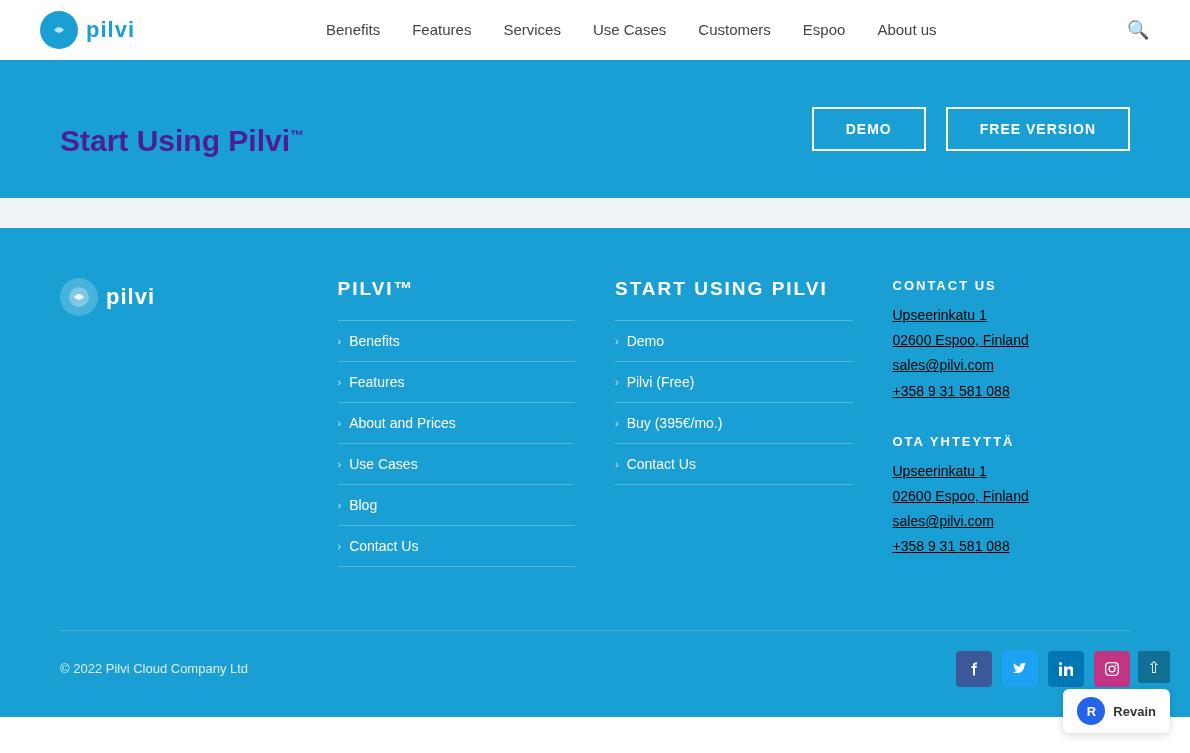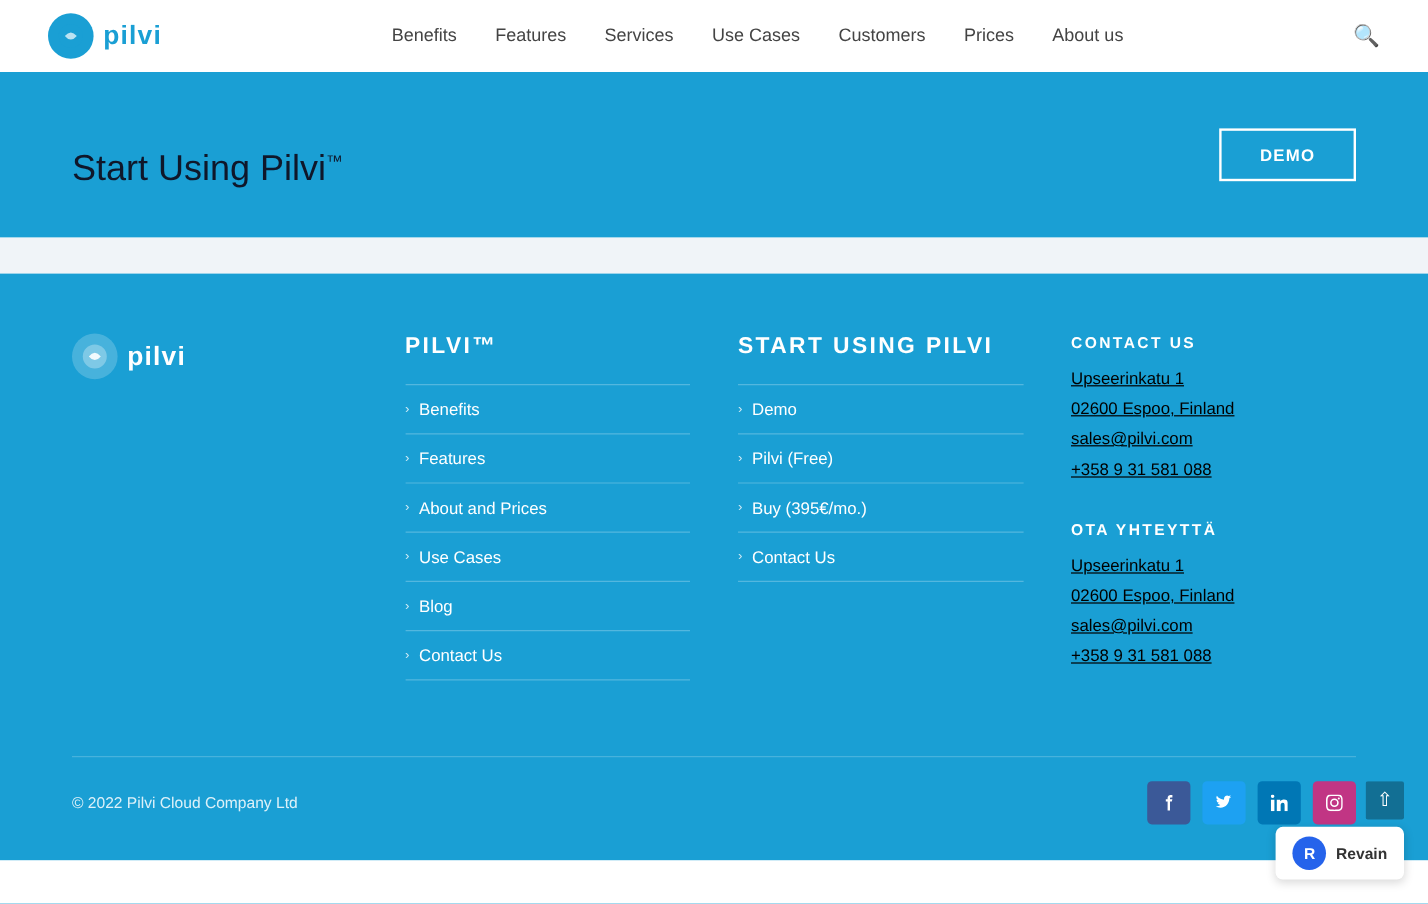--- a/index.html
+++ b/index.html
@@ -54,23 +54,23 @@
     .hero-banner {
       background: #1a9fd4;
       padding: 40px 60px;
       display: flex;
       align-items: center;
       justify-content: space-between;
       flex-wrap: wrap;
       gap: 20px;
     }
     .hero-title {
-      color: #0f172a;
+      color: #4c1d95;
       font-size: 30px;
-      font-weight: normal;
+      font-weight: bold;
       margin-top: 24px;
     }
     .hero-title sup { font-size: 14px; }
     .hero-buttons {
       display: flex;
       gap: 20px;
       flex-wrap: wrap;
     }
     .btn-outline {
       border: 2px solid #fff;
@@ -250,32 +250,33 @@
       </svg>
     </div>
     <span class="nav-logo-text">pilvi</span>
   </div>
   <ul class="nav-links">
     <li><a>Benefits</a></li>
     <li><a>Features</a></li>
     <li><a>Services</a></li>
     <li><a>Use Cases</a></li>
     <li><a>Customers</a></li>
-    <li><a>Prices</a></li>
+    <li><a>Espoo</a></li>
     <li><a>About us</a></li>
   </ul>
   <div class="nav-search">🔍</div>
 </nav>
 
 <section class="hero-banner">
   <h2 class="hero-title">
     <span>Start Using Pilvi</span><sup>™</sup>
   </h2>
   <div class="hero-buttons">
     <button class="btn-outline">DEMO</button>
+    <button class="btn-outline">FREE VERSION</button>
   </div>
 </section>
 
 <div class="white-gap"></div>
 
 <footer class="footer">
   <div class="footer-grid">
 
     <div>
       <div class="footer-logo">

